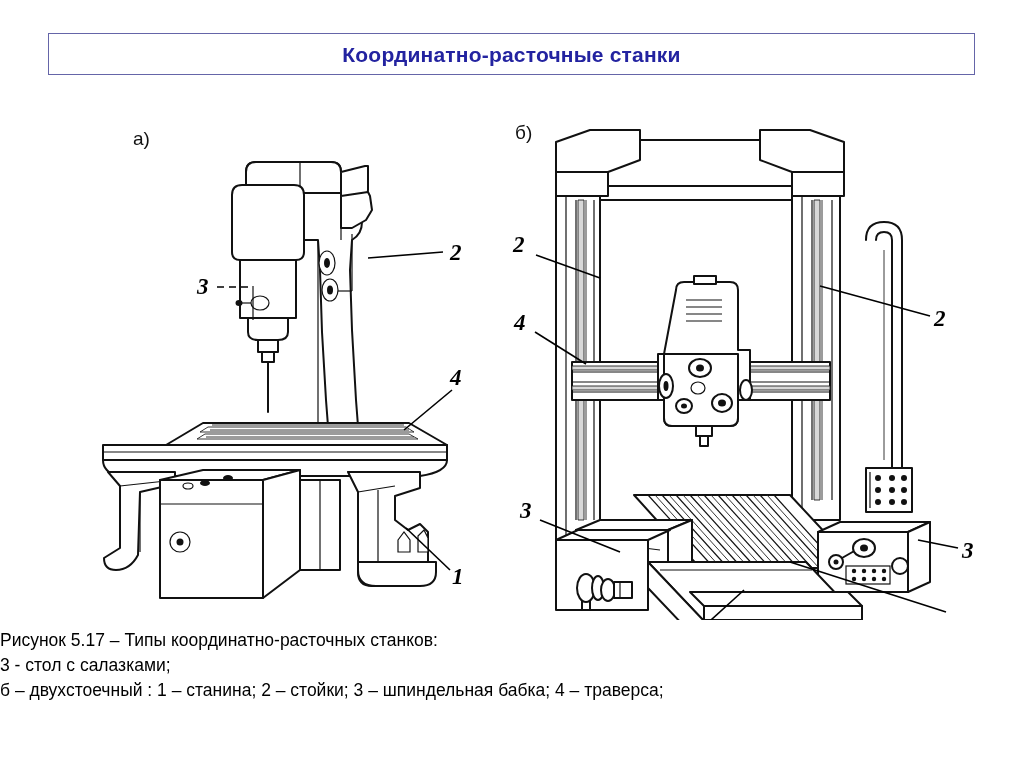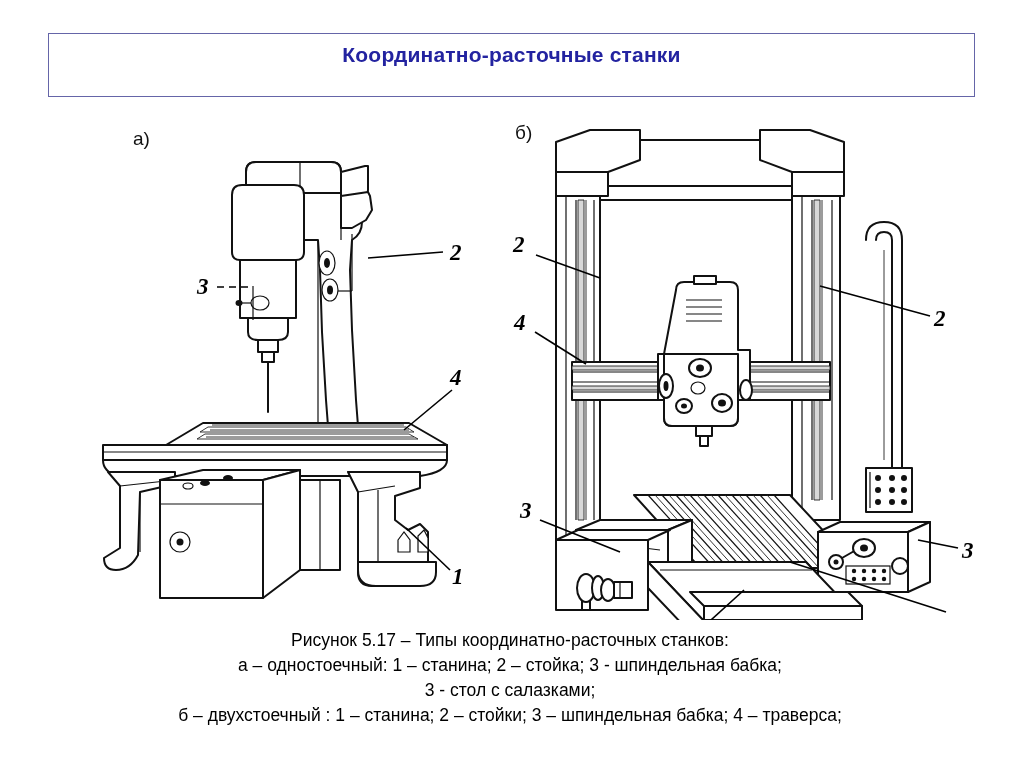--- a/index.html
+++ b/index.html
@@ -15,21 +15,21 @@
     font-family: "Liberation Sans", sans-serif;
     color: #000;
   }
 
   
   #title-box {
     position: absolute;
     left: 48px;
     top: 33px;
     width: 927px;
-    height: 64px;
+    height: 42px;
     border: 1.5px solid #6565a8;
     box-sizing: border-box;
     background: #ffffff;
   }
   #title-text {
     position: absolute;
     left: 0;
     top: 9px;
     width: 100%;
     text-align: center;
@@ -58,21 +58,21 @@
   }
   #panel-label-a { left: 133px; top: 128px; }
   #panel-label-b { left: 515px; top: 122px; }
 
   
   #caption {
     position: absolute;
     left: 0;
     top: 628px;
     width: 1020px;
-    text-align: center;
+    text-align: left;
     font-size: 17.5px;
     line-height: 25px;
     color: #000;
     font-family: "Liberation Sans", sans-serif;
   }
   #caption .cap-line { display: block; white-space: nowrap; }
 
   
   .callout-num {
     font-family: "Liberation Serif", serif;
@@ -409,16 +409,15 @@
 
         <path class="lead" d="M744,490 L700,530"></path>
         <text class="callout-num" x="682" y="548">1</text>
       </g>
     </g>
   </svg>
 </div>
 
 <div id="caption">
   <span class="cap-line">Рисунок 5.17 – Типы координатно-расточных станков:</span>
-  <span class="cap-line">а – одностоечный: 1 – станина; 2 – стойка; 3 - шпиндельная бабка;</span>
   <span class="cap-line">3 - стол с салазками;</span>
   <span class="cap-line">б – двухстоечный : 1 – станина; 2 – стойки; 3 – шпиндельная бабка; 4 – траверса;</span>
 </div>
 
 </body></html>

